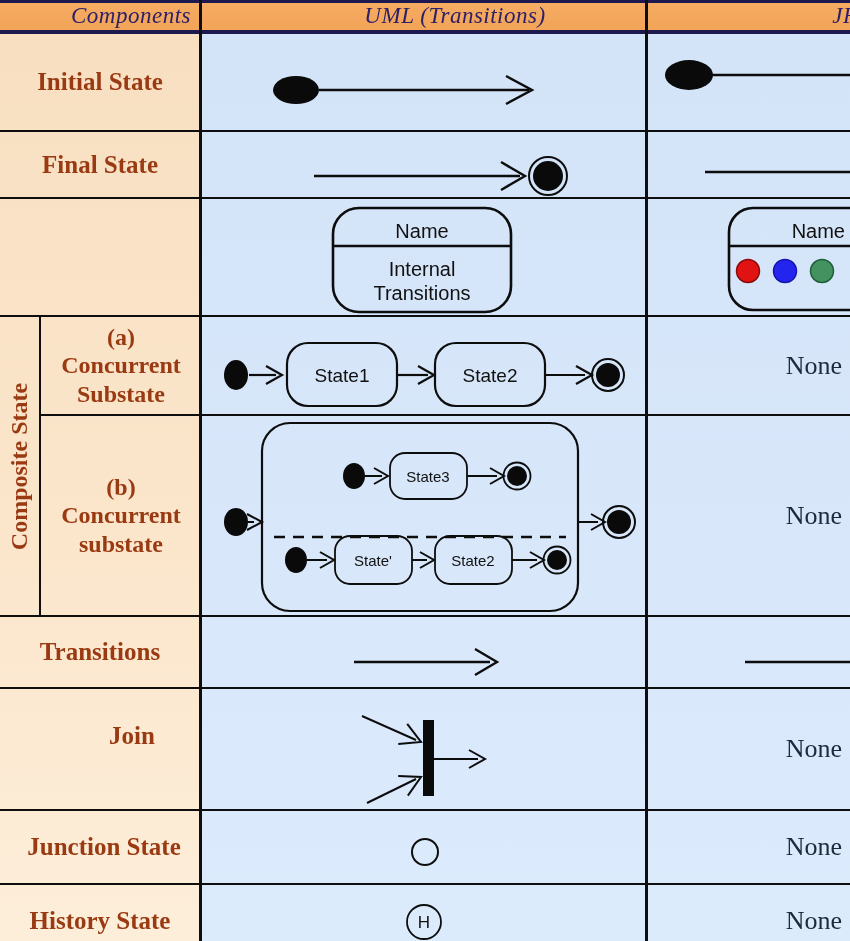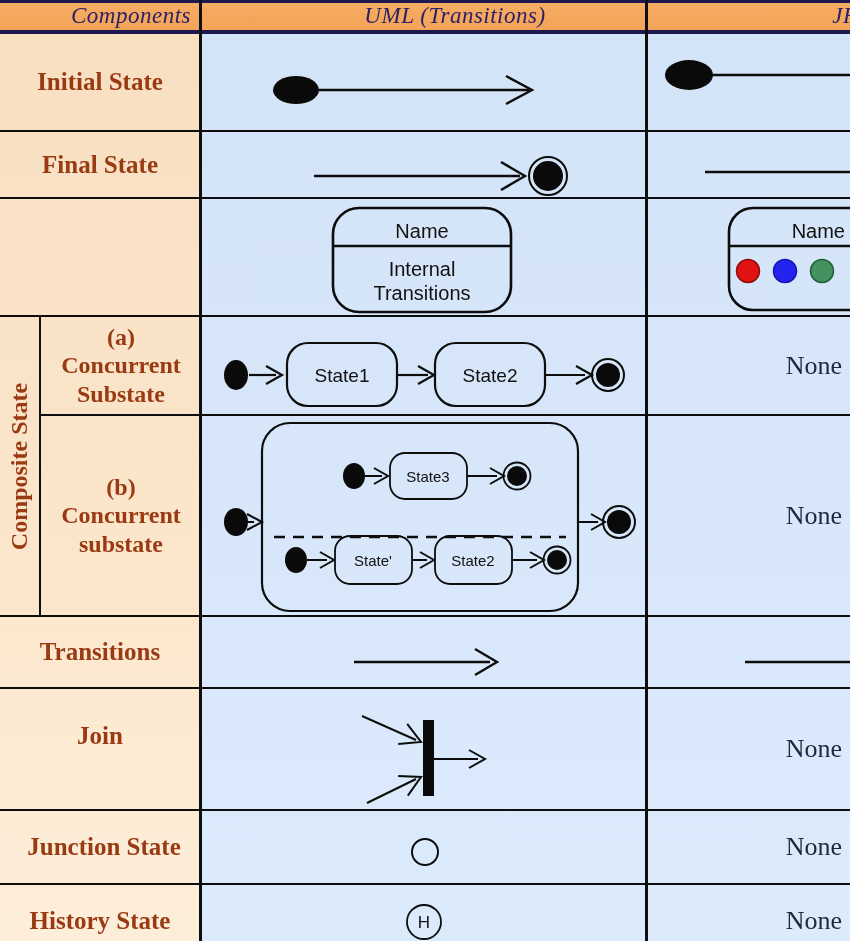--- a/index.html
+++ b/index.html
@@ -60,21 +60,21 @@
   </div>
   <div class="rlabel" style="left:42px;top:415px;width:158px;height:201px;font-size:24px;">
     <span class="stack">
       <span style="display:block">(b)</span>
       <span style="display:block">Concurrent</span>
       <span style="display:block">substate</span>
     </span>
   </div>
 
   <div class="rlabel" style="left:0;top:616px;width:200px;height:72px;">Transitions</div>
-  <div class="rlabel" style="left:0;top:688px;width:200px;height:96px;">Join</div>
+  <div class="rlabel" style="left:0;top:688px;width:200px;height:96px;padding-left:32px;">Join</div>
   <div class="rlabel" style="left:4px;top:810px;width:200px;height:74px;">Junction State</div>
   <div class="rlabel" style="left:0;top:884px;width:200px;height:74px;">History State</div>
 
   <svg class="diag" style="left:202px;top:33px;" width="444" height="98">
     <ellipse cx="94" cy="57" rx="23" ry="14" fill="#0a0a0a"></ellipse>
     <line x1="117" y1="57" x2="327" y2="57" class="st" stroke-width="2.4"></line>
     <path d="M304 43 L330 57 L304 71" class="st" stroke-width="2.4"></path>
   </svg>
 
   <svg class="diag" style="left:202px;top:131px;" width="444" height="67">

